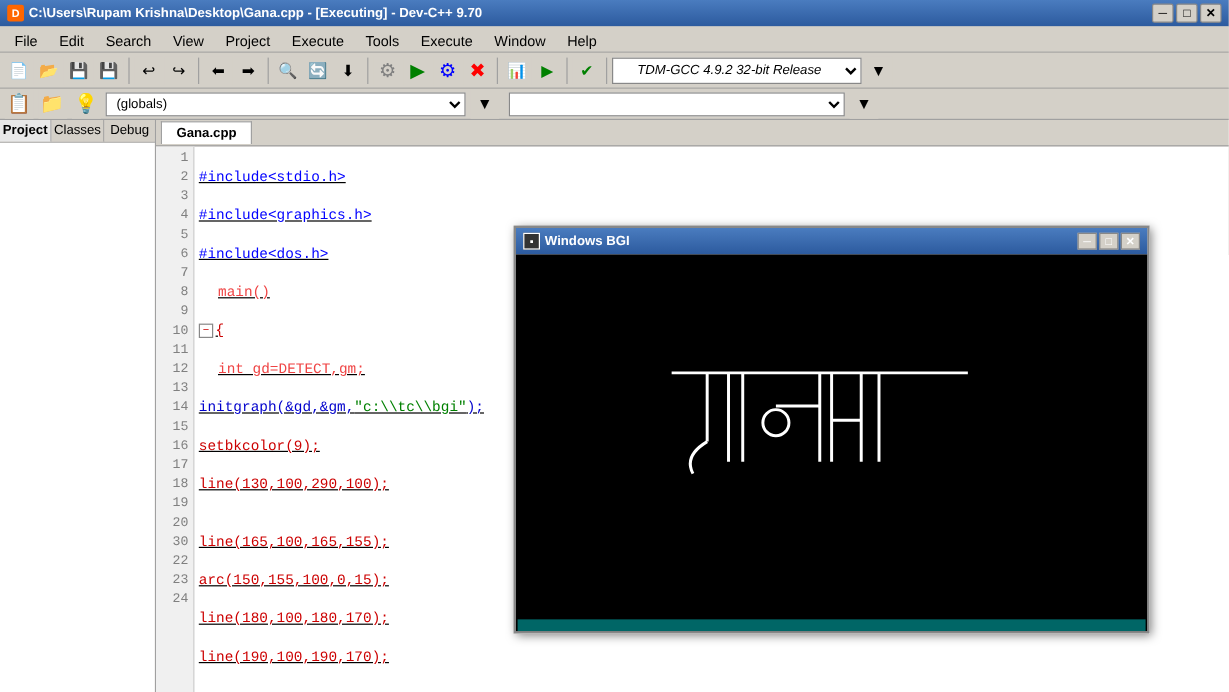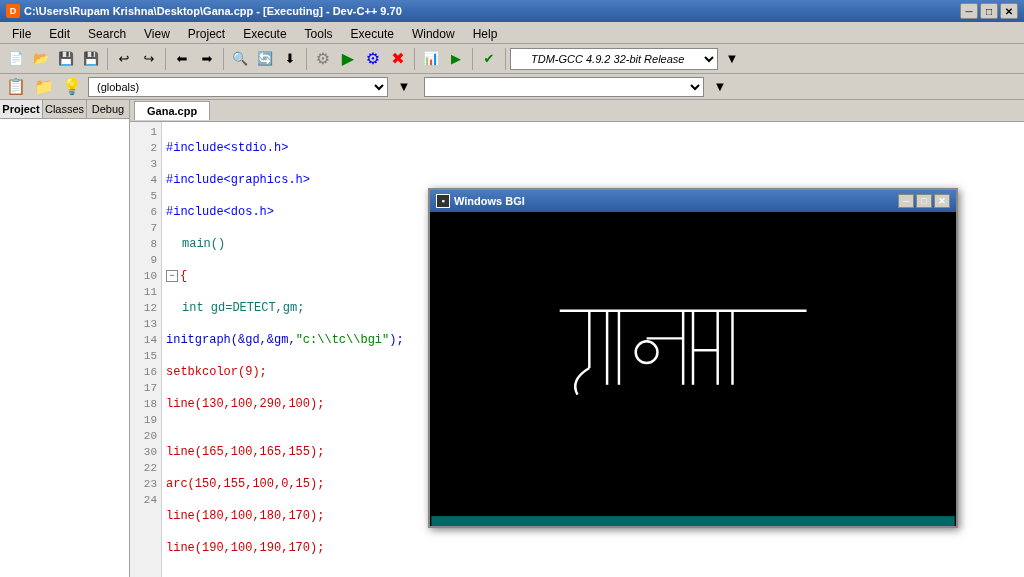--- a/index.html
+++ b/index.html
@@ -234,26 +234,27 @@
       flex: 1;
       padding: 2px 4px;
       line-height: 16px;
       overflow: auto;
       white-space: pre;
     }
     .code-line {
       line-height: 16px;
       display: flex;
       align-items: center;
+      text-decoration: underline;
     }
     .fn { color: #cc0000; }
     .str { color: #008000; }
     .inc { color: #0000ff; }
     .red-bracket { color: #cc0000; }
-    .black { color: #0f766e; padding-left: 16px; }
+    .black { color: #ef4444; padding-left: 16px; }
     .blue { color: #0000cc; }
 
     
     .fold-icon {
       width: 12px;
       height: 12px;
       border: 1px solid #888;
       display: inline-flex;
       align-items: center;
       justify-content: center;

